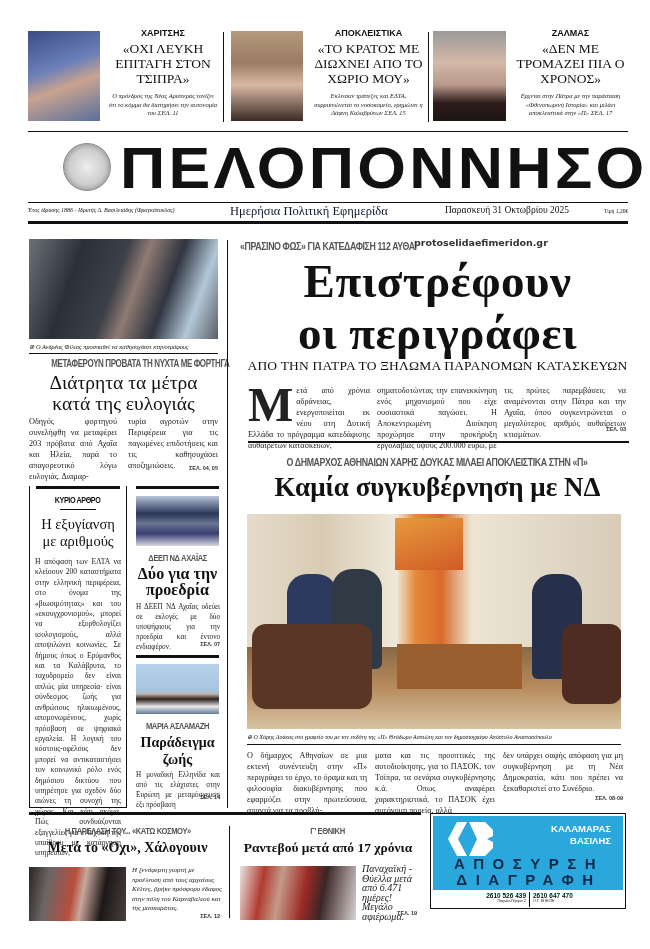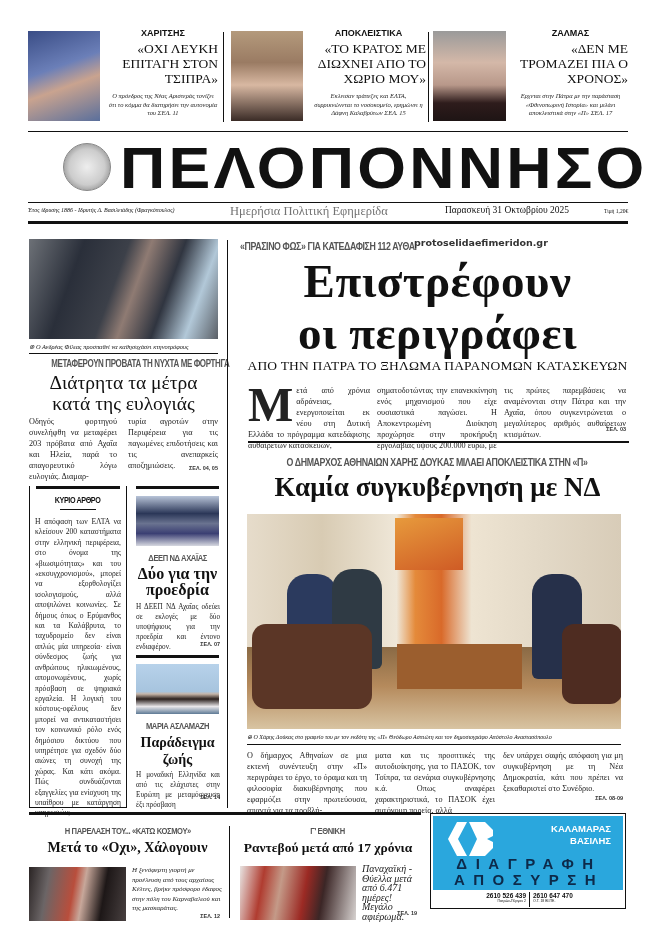--- a/index.html
+++ b/index.html
@@ -11,21 +11,21 @@
   .body-text { font-family: "Liberation Serif", serif; font-size: 8.2px; line-height: 11px; text-align: justify; color: #222; }
   .italic { font-style: italic; }
   .ref { font-family: "Liberation Sans", sans-serif; font-size: 5.5px; font-weight: bold; text-align: right; color: #333; }
   .rule-thick { background: #111; height: 3px; }
   .rule-thin { background: #111; height: 1px; }
   .vrule { background: #111; width: 1px; }
   .photo { overflow: hidden; }
 
   
   .t-name { font-family: "Liberation Sans", sans-serif; font-weight: bold; font-size: 9px; text-align: center; }
-  .t-head { font-family: "Liberation Serif", serif; font-size: 13.5px; line-height: 15px; text-align: right; }
+  .t-head { font-family: "Liberation Serif", serif; font-size: 13.5px; line-height: 15px; text-align: center; }
   .t-sub { font-family: "Liberation Serif", serif; font-style: italic; font-size: 6.5px; line-height: 8.5px; text-align: center; color: #222; }
 
   
   .mast-title { font-family: "Liberation Sans", sans-serif; font-weight: 900; font-size: 58px; letter-spacing: 3px; line-height: 60px; white-space: nowrap; transform: scaleX(1.08); transform-origin: left; }
   .medal { border-radius: 50%; background: radial-gradient(circle at 50% 50%, #eee 0%, #ccc 55%, #aaa 70%, #ddd 72%, #999 100%); border: 1px solid #888; }
 
   .lead-head { font-family: "Liberation Serif", serif; font-weight: bold; font-size: 47px; line-height: 52px; text-align: center; letter-spacing: 0.5px; }
   .lead-sub { font-family: "Liberation Serif", serif; font-size: 13.5px; text-align: center; letter-spacing: 0.2px; }
   .dropcap { float: left; font-family: "Liberation Serif", serif; font-weight: bold; font-size: 48px; line-height: 38px; margin: 1px 3px 0 0; }
 
@@ -61,36 +61,36 @@
     <div class="t-head" style="margin-top:3px;">«ΔΕΝ ΜΕ ΤΡΟΜΑΖΕΙ ΠΙΑ Ο ΧΡΟΝΟΣ»</div>
     <div class="t-sub" style="margin-top:6px;">Ερχεται στην Πάτρα με την παράσταση «Φθινοπωρινή Ιστορία» και μιλάει αποκλειστικά στην «Π» ΣΕΛ. 17</div>
   </div>
 </div>
 
 <div class="abs rule-thin" style="left:28px; top:131px; width:600px;"></div>
 <div class="abs medal" style="left:63px; top:143px; width:48px; height:48px;"></div>
 <div class="abs mast-title" style="left:120px; top:138px;">ΠΕΛΟΠΟΝΝΗΣΟΣ</div>
 <div class="abs rule-thin" style="left:28px; top:202px; width:600px;"></div>
 <div class="abs italic" style="left:28px; top:207px; font-size:6px; white-space:nowrap;">Έτος ίδρυσης 1886 - Ιδρυτής Δ. Βασιλειάδης (Φραγκόπουλος)</div>
-<div class="abs" style="left:230px; top:204px; font-size:12.5px; white-space:nowrap; color:#737373;">Ημερήσια Πολιτική Εφημερίδα</div>
+<div class="abs" style="left:230px; top:204px; font-size:12.5px; white-space:nowrap; color:#0f172a;">Ημερήσια Πολιτική Εφημερίδα</div>
 <div class="abs" style="left:445px; top:205px; font-size:9.5px; white-space:nowrap;">Παρασκευή 31 Οκτωβρίου 2025</div>
 <div class="abs" style="left:604px; top:208px; font-size:5.5px; white-space:nowrap;">Τιμή 1,20€</div>
 <div class="abs rule-thick" style="left:28px; top:221px; width:600px;"></div>
 
 <div class="abs photo" style="left:29px; top:239px; width:189px; height:100px; background:linear-gradient(110deg,#6d7177 0%,#2a2f3a 25%,#3c4049 45%,#8f7b73 55%,#303540 70%,#b2c8d8 85%,#5a5f66 100%);"></div>
 <div class="abs caption" style="left:29px; top:342px; width:189px;">⊕ Ο Ανδρέας Φίλιας προσπαθεί να καθησυχάσει κτηνοτρόφους</div>
 <div class="abs kicker" style="left:29px; top:358px; width:189px; font-size:10px;">
   <span class="cond">ΜΕΤΑΦΕΡΟΥΝ ΠΡΟΒΑΤΑ ΤΗ ΝΥΧΤΑ ΜΕ ΦΟΡΤΗΓΑ</span>
 </div>
 <div class="abs" style="left:29px; top:372px; width:189px; text-align:center; font-size:19.5px; line-height:21px;">
   <div>Διάτρητα τα μέτρα</div>
   <div>κατά της ευλογιάς</div>
 </div>
 <div class="abs body-text" style="left:29px; top:416px; width:88px;">Οδηγός φορτηγού συνελήφθη να μεταφέρει 203 πρόβατα από Αχαΐα και Ηλεία, παρά το απαγορευτικό λόγω ευλογιάς. Διαμαρ-</div>
-<div class="abs body-text" style="left:128px; top:416px; width:90px;">τυρία αγροτών στην Περιφέρεια για τις παγωμένες επιδοτήσεις και τις ανεπαρκείς αποζημιώσεις.</div>
+<div class="abs body-text" style="left:128px; top:416px; width:90px;">τυρία αγροτών στην Περιφέρεια για τις παγωμένες επιδοτήσεις και τις καθησυχάσει αποζημιώσεις.</div>
 <div class="abs ref" style="left:128px; top:465px; width:90px;">ΣΕΛ. 04, 05</div>
 
 <div class="abs vrule" style="left:227px; top:240px; height:568px;"></div>
 
 <div class="abs" style="left:240px; top:236px; width:410px; white-space:nowrap;">
   <span class="kicker cond" style="font-size:11px; transform-origin:left;">«ΠΡΑΣΙΝΟ ΦΩΣ» ΓΙΑ ΚΑΤΕΔΑΦΙΣΗ 112 ΑΥΘΑΙ</span>
   <span style="position:absolute; left:174px; top:1px; font-family:'DejaVu Sans',sans-serif; font-weight:bold; font-size:9.5px; color:#333; background:#fff;">protoselidaefimeridon.gr</span>
 </div>
 <div class="abs lead-head" style="left:240px; top:255px; width:395px;">
   <div>Επιστρέφουν</div>
@@ -126,20 +126,21 @@
 <div class="abs body-text" style="left:375px; top:750px; width:120px;">ματα και τις προοπτικές της αυτοδιοίκησης, για το ΠΑΣΟΚ, τον Τσίπρα, τα σενάρια συγκυβέρνησης κ.ά. Οπως αναφέρει χαρακτηριστικά, το ΠΑΣΟΚ έχει αυτόνομη πορεία, αλλά</div>
 <div class="abs body-text" style="left:503px; top:750px; width:120px;">δεν υπάρχει σαφής απόφαση για μη συγκυβέρνηση με τη Νέα Δημοκρατία, κάτι που πρέπει να ξεκαθαριστεί στο Συνέδριο.</div>
 <div class="abs ref" style="left:503px; top:795px; width:120px;">ΣΕΛ. 08-09</div>
 
 <div class="abs" style="left:29px; top:486px; width:98px; height:322px; border-left:1px solid #111; border-right:1px solid #111; border-bottom:1px solid #111;">
   <div class="rule-thick" style="margin:0 6px;"></div>
   <div class="kicker" style="font-size:9px; color:#111; margin-top:6px;">
     <span class="cond">ΚΥΡΙΟ ΑΡΘΡΟ</span>
   </div>
   <div style="height:1px; background:#111; width:36px; margin:4px auto 0;"></div>
+  <div class="h2" style="font-weight:normal; font-size:14.5px; line-height:17px; margin:6px 4px 0;">Η εξυγίανση με αριθμούς</div>
   <div class="body-text" style="margin:7px 5px 0; font-size:7.6px; line-height:10.4px;">Η απόφαση των ΕΛΤΑ να κλείσουν 200 καταστήματα στην ελληνική περιφέρεια, στο όνομα της «βιωσιμότητας» και του «εκσυγχρονισμού», μπορεί να εξορθολογίζει ισολογισμούς, αλλά αποψιλώνει κοινωνίες. Σε δήμους όπως ο Ερύμανθος και τα Καλάβρυτα, το ταχυδρομείο δεν είναι απλώς μία υπηρεσία· είναι σύνδεσμος ζωής για ανθρώπους ηλικιωμένους, απομονωμένους, χωρίς πρόσβαση σε ψηφιακά εργαλεία. Η λογική του κόστους-οφέλους δεν μπορεί να αντικαταστήσει τον κοινωνικό ρόλο ενός δημόσιου δικτύου που υπηρέτησε για σχεδόν δύο αιώνες τη συνοχή της χώρας. Και κάτι ακόμα. Πώς συνδυάζονται εξαγγελίες για ενίσχυση της υπαίθρου με κατάργηση υπηρεσιών;</div>
 </div>
 
 <div class="abs rule-thick" style="left:136px; top:486px; width:83px;"></div>
 <div class="abs photo" style="left:136px; top:496px; width:83px; height:50px; background:linear-gradient(180deg,#b8c4d8 0%,#2b3758 35%,#6a7390 55%,#3b3f73 75%,#d6d8e0 100%);"></div>
 <div class="abs kicker" style="left:132px; top:552px; width:91px; font-size:9.5px;">
   <span class="cond">ΔΕΕΠ ΝΔ ΑΧΑΪΑΣ</span>
 </div>
 <div class="abs h2" style="left:132px; top:566px; width:91px; font-size:16px; line-height:16px;">Δύο για την προεδρία</div>
 <div class="abs body-text" style="left:136px; top:602px; width:84px; font-size:7.2px; line-height:10px;">Η ΔΕΕΠ ΝΔ Αχαΐας οδεύει σε εκλογές με δύο υποψήφιους για την προεδρία και έντονο ενδιαφέρον.</div>
@@ -180,22 +181,22 @@
       <svg width="48" height="34" viewBox="0 0 48 34">
         <polygon points="10,0 20,0 11,17 20,34 10,34 1,17" fill="#fff"></polygon>
         <polygon points="22,0 38,0 46,8 46,14 40,17 46,20 46,26 38,34 22,34 30,17" fill="#fff"></polygon>
       </svg>
     </div>
     <div class="abs" style="right:12px; top:7px; text-align:right; color:#fff; font-family:'Liberation Sans',sans-serif; font-weight:bold; font-size:9.5px; line-height:12px;">
       <div>ΚΑΛΑΜΑΡΑΣ</div>
       <div>ΒΑΣΙΛΗΣ</div>
     </div>
     <div class="abs" style="left:8px; top:40px; width:176px; color:#0d2a4a; font-family:'Liberation Sans',sans-serif; font-weight:900; font-size:15px; line-height:16px; letter-spacing:8.5px; text-align:center;">
+      <div>ΑΠΟΣΥΡΣΗ</div>
       <div>ΔΙΑΓΡΑΦΗ</div>
-      <div>ΑΠΟΣΥΡΣΗ</div>
     </div>
   </div>
   <div class="abs" style="left:48px; top:78px; width:47px; text-align:right; font-family:'Liberation Sans',sans-serif;">
     <div style="font-size:6.5px; font-weight:bold;">2610 526 439</div>
     <div style="font-size:3.5px;">Πατρών-Πύργου 2</div>
   </div>
   <div class="abs vrule" style="left:98px; top:78px; height:15px;"></div>
   <div class="abs" style="left:102px; top:78px; width:50px; font-family:'Liberation Sans',sans-serif;">
     <div style="font-size:6.5px; font-weight:bold;">2610 647 470</div>
     <div style="font-size:3.5px;">Ο.Τ. 18 ΒΙ.ΠΕ.</div>

